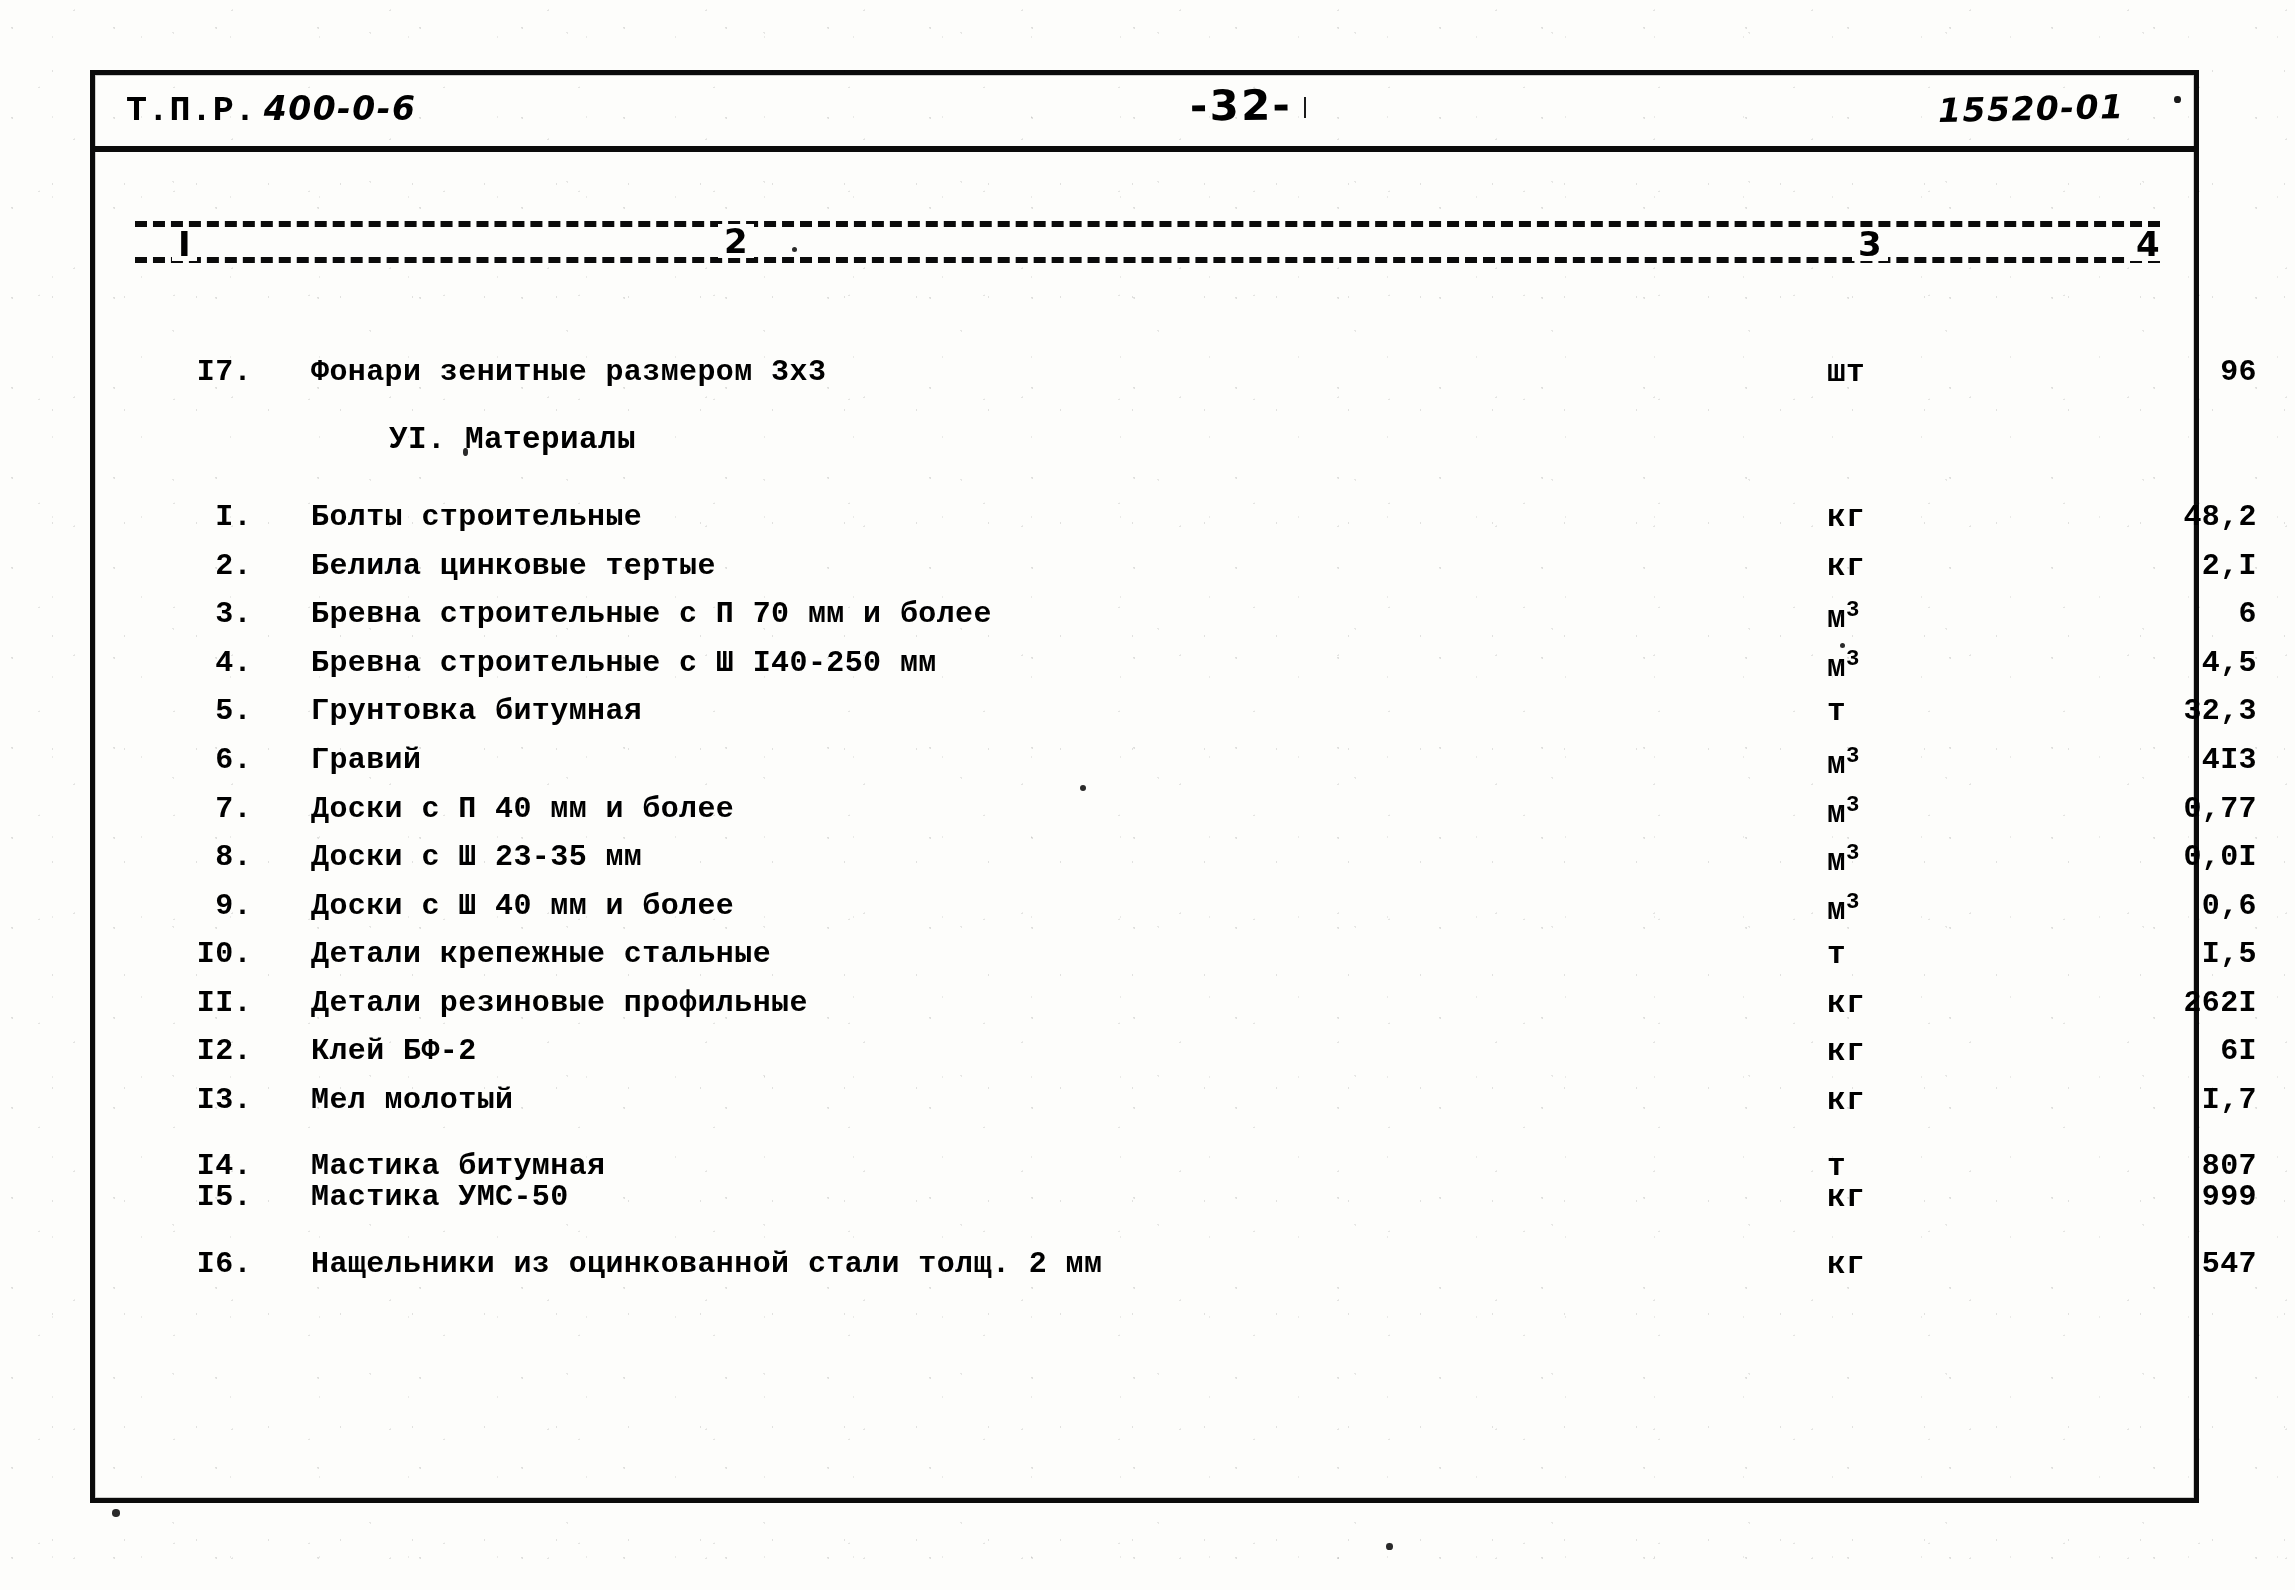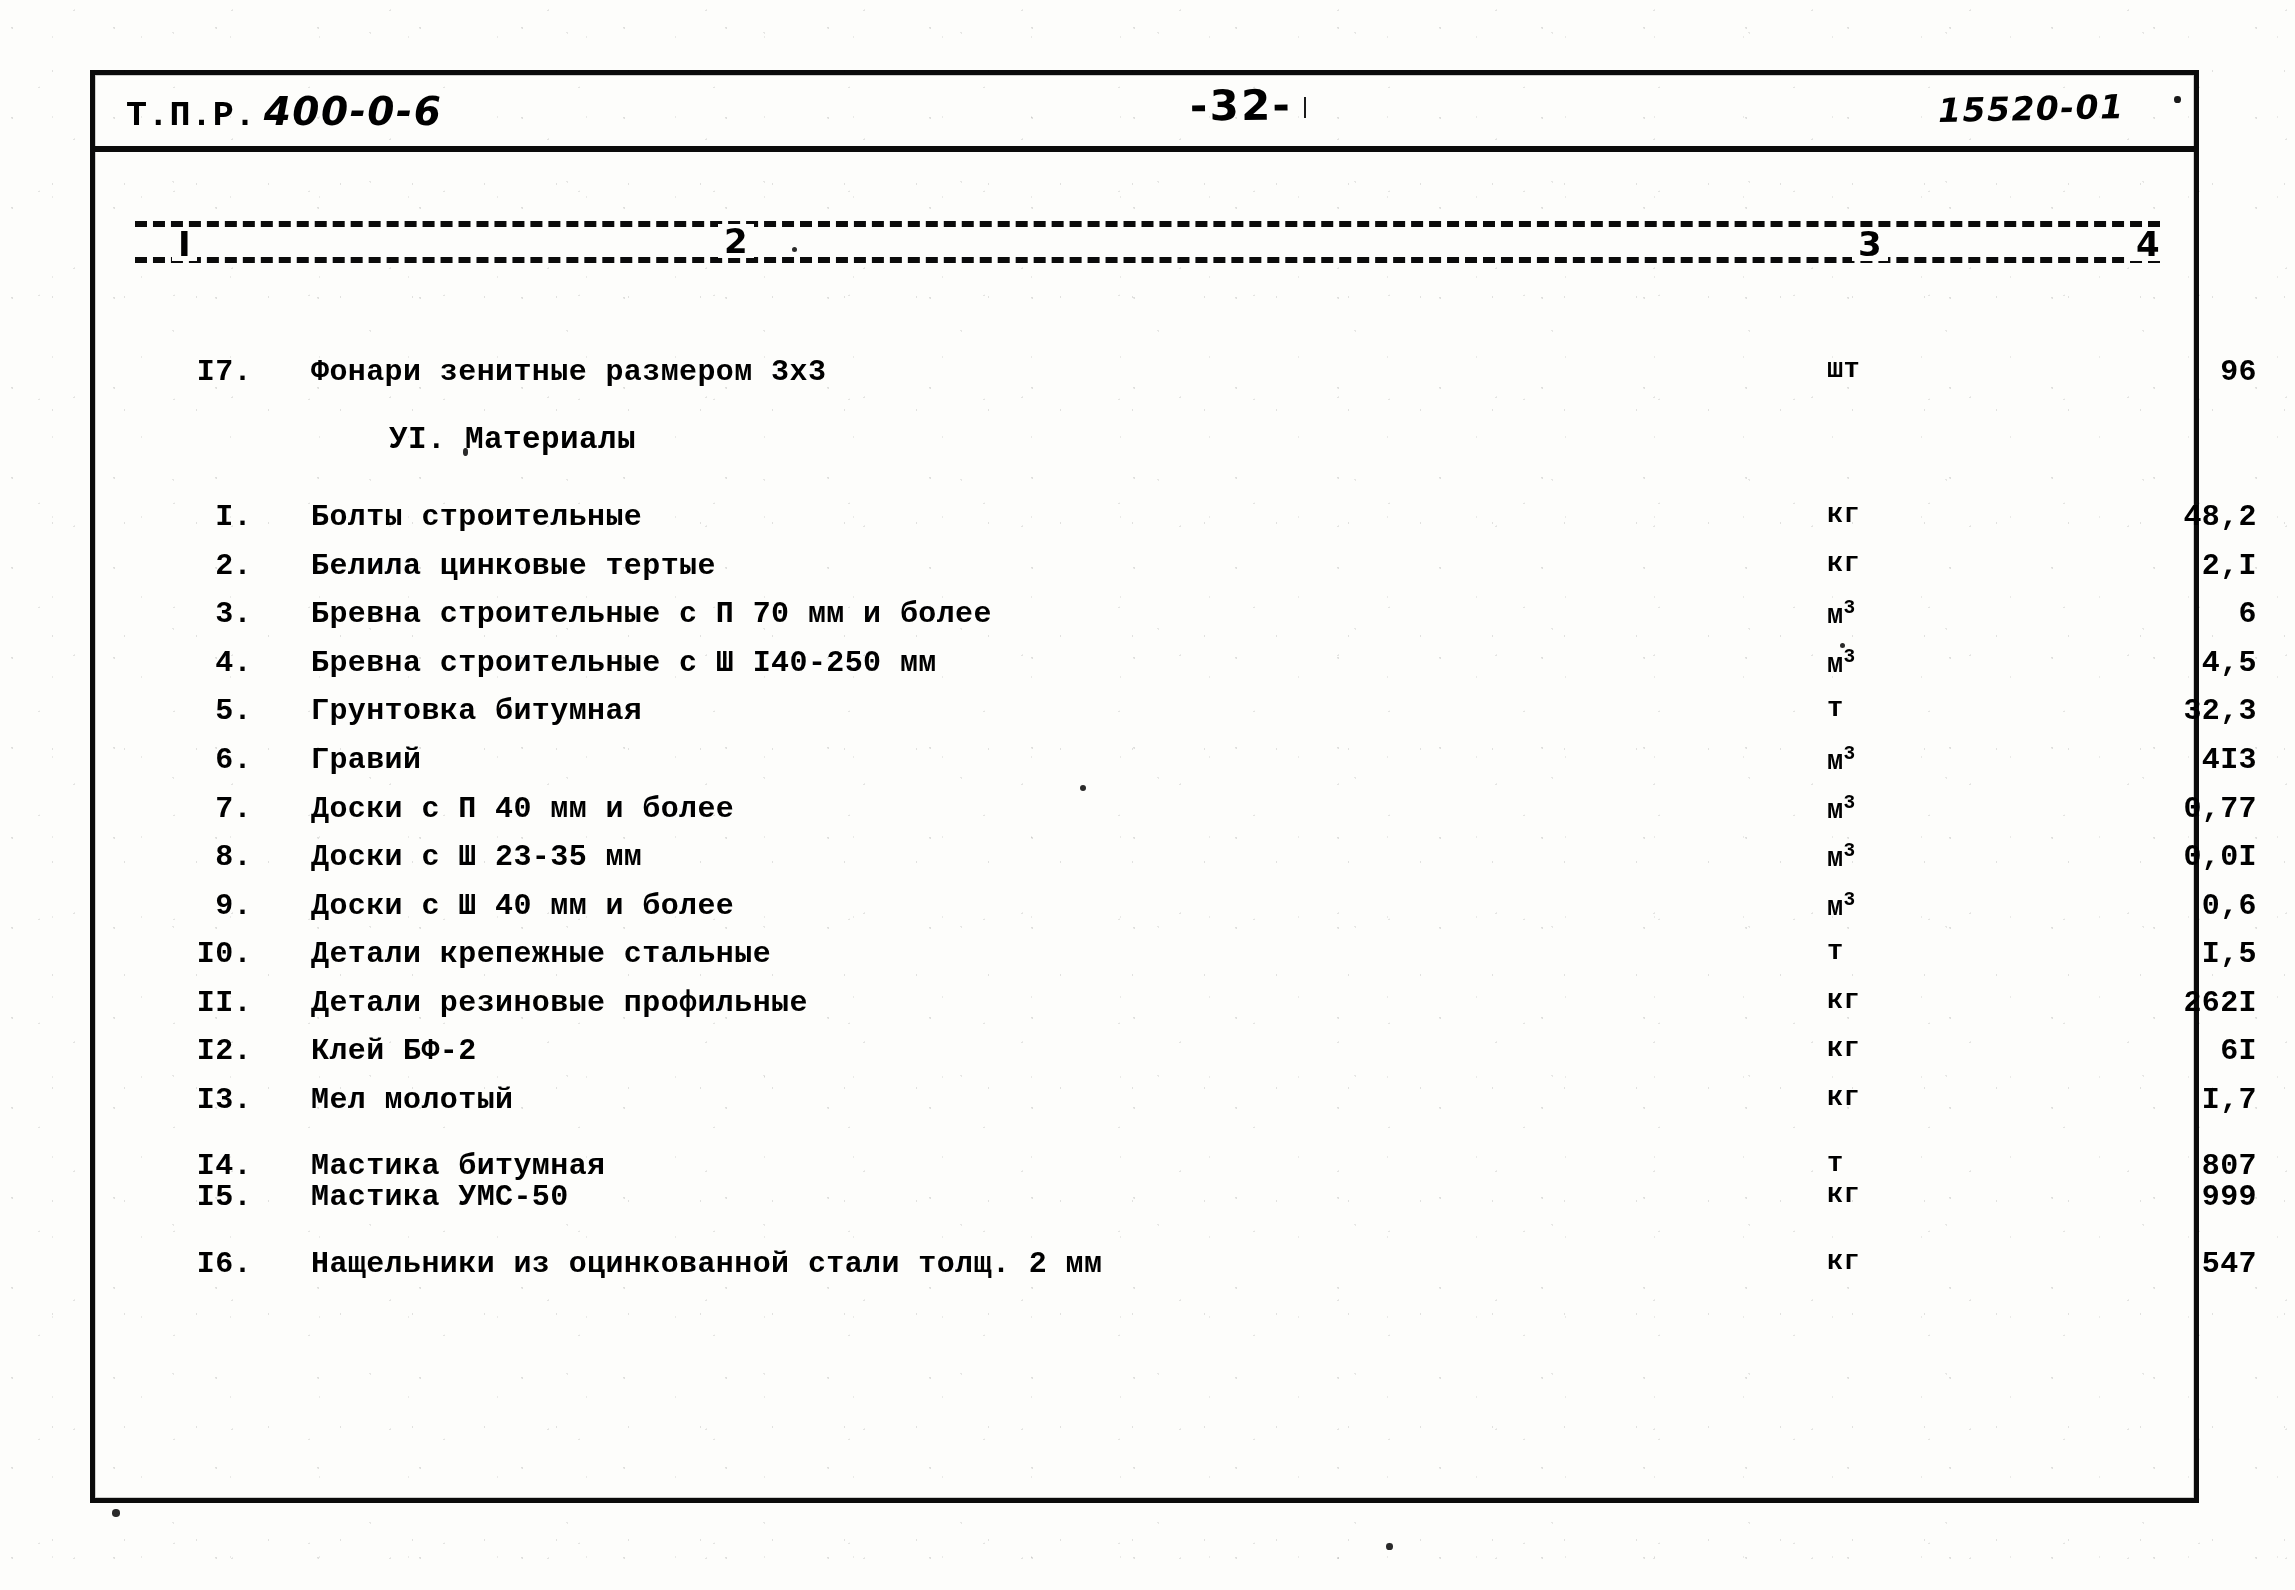--- a/index.html
+++ b/index.html
@@ -84,21 +84,21 @@
     font-family: "Liberation Mono", monospace;
     font-size: 35px;
     font-weight: 700;
     letter-spacing: 0.7px;
     white-space: nowrap;
   }
   #doc-code .hand {
     font-family: "DejaVu Sans", sans-serif;
     font-style: italic;
     font-weight: 700;
-    font-size: 39px;
+    font-size: 33px;
     letter-spacing: 1.5px;
     margin-left: 7.5px;
   }
   #page-number {
     position: absolute;
     left: 994px; top: 10.5px;
     width: 314px;
     text-align: center;
     font-family: "DejaVu Sans", sans-serif;
     font-weight: 700;
@@ -172,21 +172,21 @@
   .row .name {
     position: absolute;
     left: 221px;
     white-space: nowrap;
   }
   .row .unit {
     position: absolute;
     left: 1737px;
     width: 112px;
     text-align: left;
-    font-size: 27px;
+    font-size: 31px;
     white-space: nowrap;
   }
   .row .unit sup {
     font-size: .72em;
     vertical-align: super;
     font-weight: 700;
   }
   .row .qty {
     position: absolute;
     left: 1958px;

